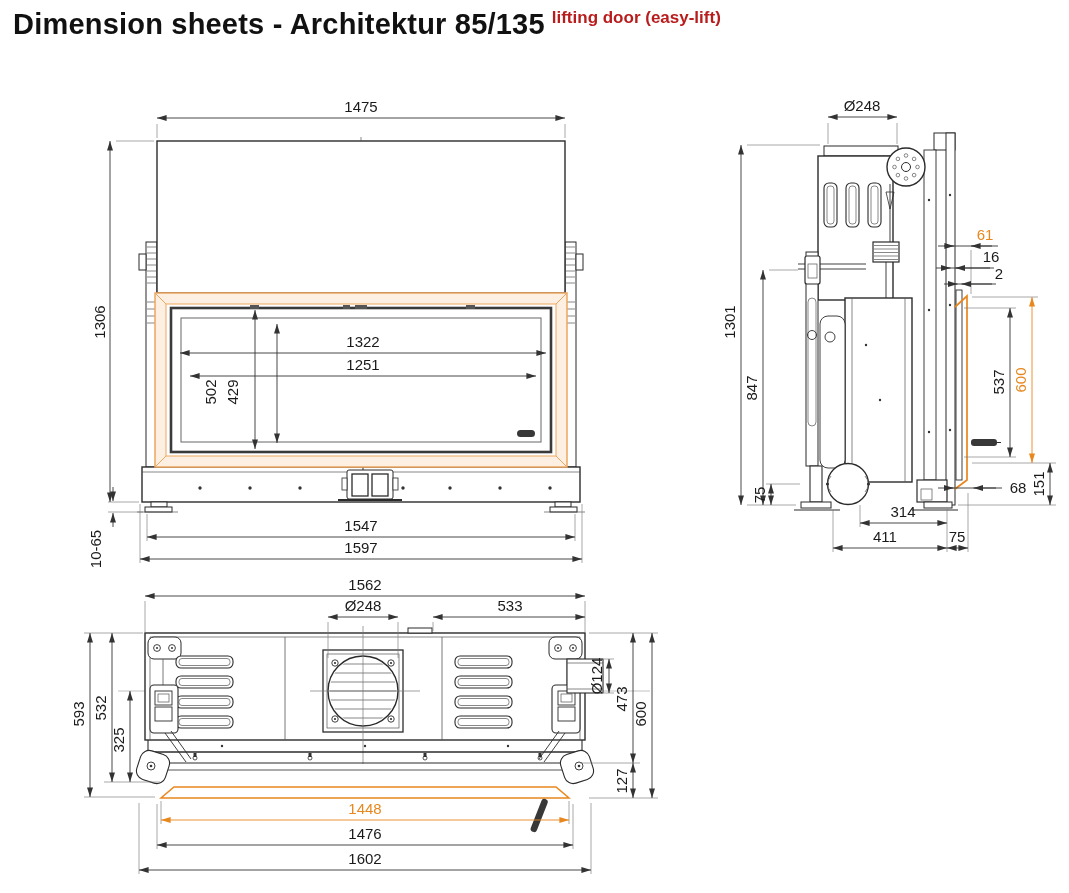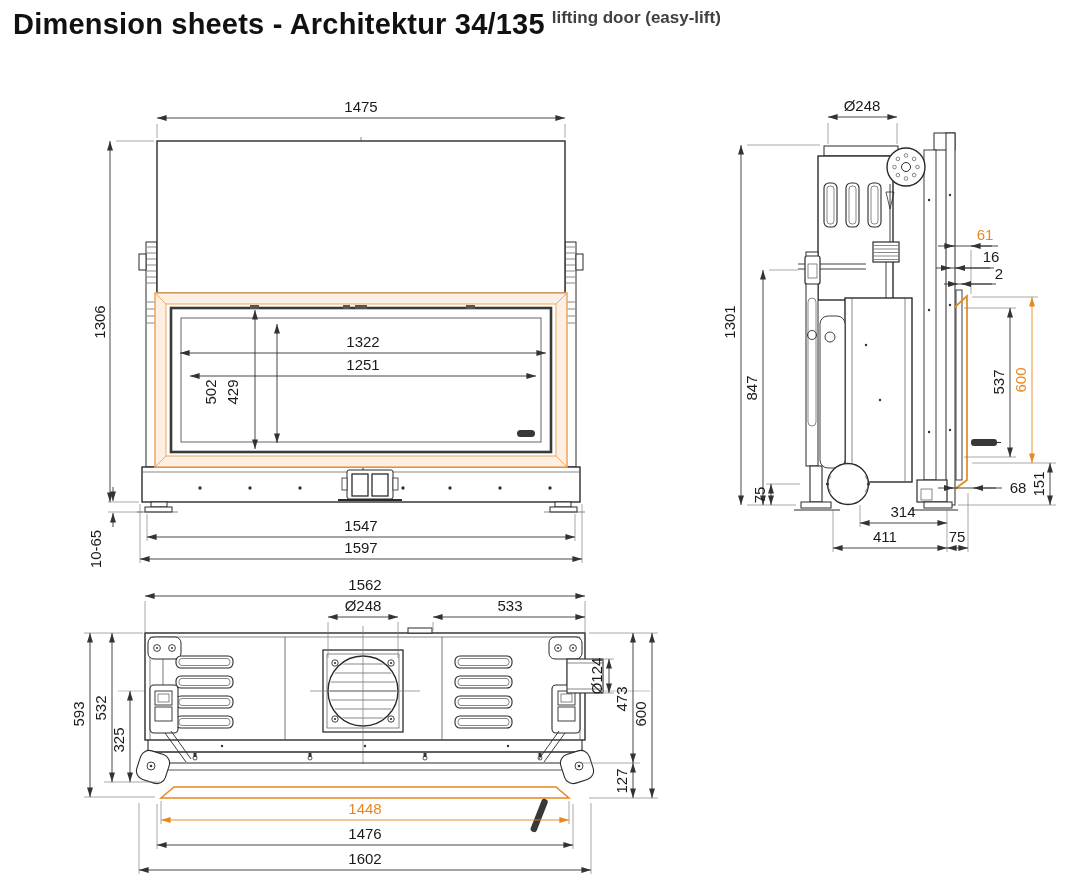--- a/index.html
+++ b/index.html
@@ -1,41 +1,41 @@
 <!DOCTYPE html>
 <html style="--accent-orange: #e8871d; --frame-stroke: #eda65f; --frame-fill: #fdf0e2; --drawing-line: #2b2b2b; --dimension-text: #1a1a1a;"><head>
 <meta charset="utf-8">
 <style>
   html,body{margin:0;padding:0;background:#fff;}
   .canvas{position:relative;width:1069px;height:893px;background:#fff;overflow:hidden;
           font-family:"Liberation Sans",sans-serif;}
   .title{position:absolute;left:13px;top:8px;white-space:nowrap;}
   .title .main{font-size:29px;font-weight:bold;color:#111;letter-spacing:.2px;}
-  .title .sup{font-size:17px;font-weight:bold;color:#404040;position:relative;top:-11px;margin-left:7px;}
+  .title .sup{font-size:17px;font-weight:bold;color:#b91c1c;position:relative;top:-11px;margin-left:7px;}
   svg{position:absolute;left:0;top:0;}
   svg text{font-family:"Liberation Sans",sans-serif;font-size:15px;fill:#1a1a1a;}
   .obj{stroke:#2b2b2b;stroke-width:1.4;fill:#fff;}
   .obj2{stroke:#2b2b2b;stroke-width:1;fill:#fff;}
   .ln{stroke:#2b2b2b;stroke-width:1;fill:none;}
   .thin{stroke:#555;stroke-width:.7;fill:none;}
   .dl{stroke:#333;stroke-width:.9;fill:none;}
   .ext{stroke:#787878;stroke-width:.65;fill:none;}
   .orange{stroke:var(--accent-orange);fill:none;}
   .frame{stroke:var(--frame-stroke);fill:none;}
   .accent{fill:var(--accent-orange);}
   .dot{fill:#333;stroke:none;}
   .dk{fill:#383838;stroke:none;}
 </style>
 </head>
 <body>
 
 <div class="canvas">
 
   <div class="title">
-    <span class="main">Dimension sheets - Architektur 34/135</span><span class="sup">lifting door (easy-lift)</span>
+    <span class="main">Dimension sheets - Architektur 85/135</span><span class="sup">lifting door (easy-lift)</span>
   </div>
 
   <svg width="1069" height="893" viewBox="0 0 1069 893">
     <defs>
       <marker id="ah" viewBox="0 0 10 8" refX="9.6" refY="4" markerWidth="10" markerHeight="8" orient="auto-start-reverse" markerUnits="userSpaceOnUse">
         <path d="M0,1 L9.6,4 L0,7 Z" fill="#333"></path>
       </marker>
       <marker id="aho" viewBox="0 0 10 8" refX="9.6" refY="4" markerWidth="10" markerHeight="8" orient="auto-start-reverse" markerUnits="userSpaceOnUse">
         <path d="M0,1 L9.6,4 L0,7 Z" style="fill:var(--accent-orange)"></path>
       </marker>

